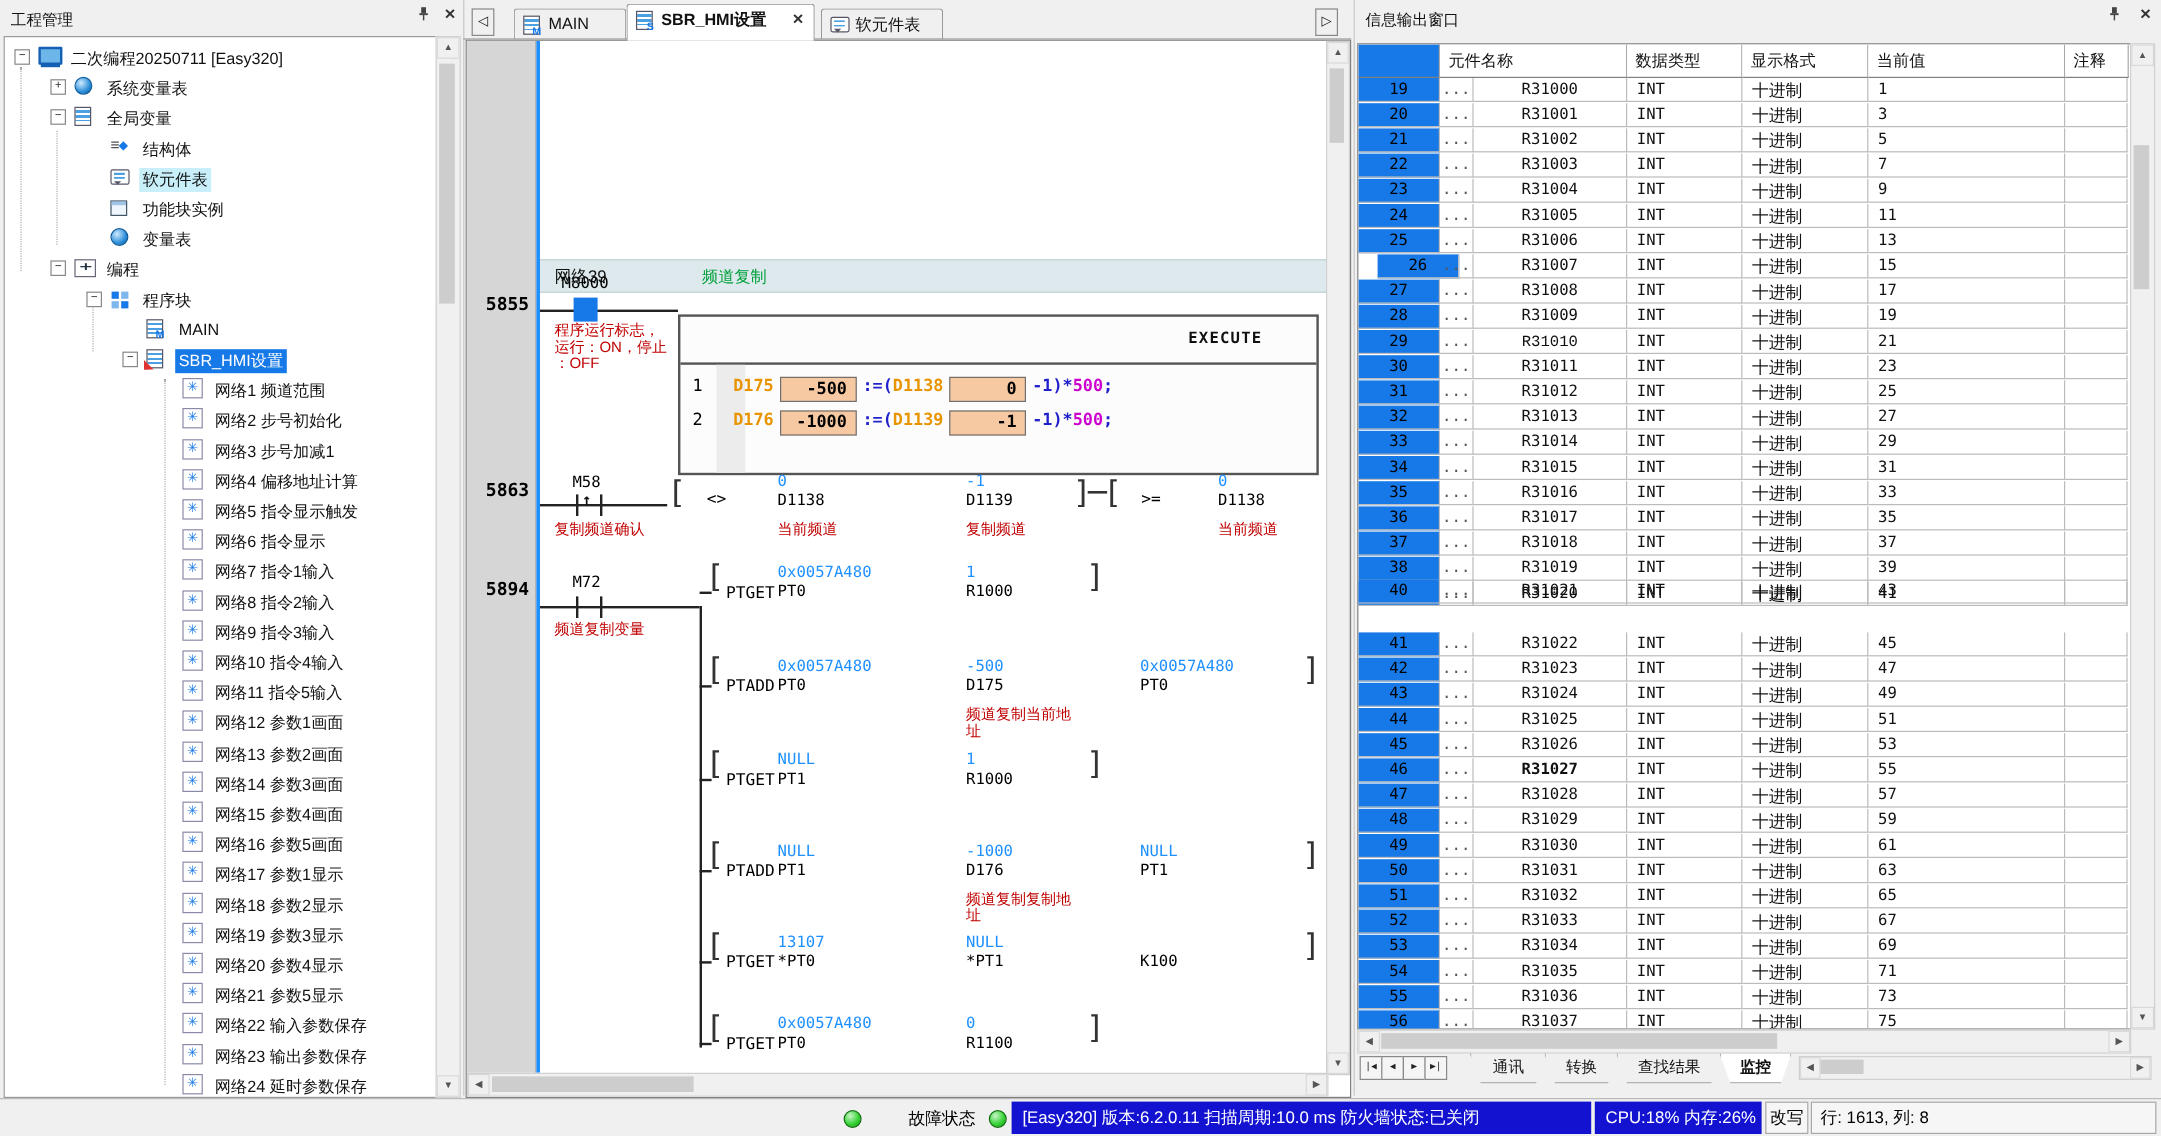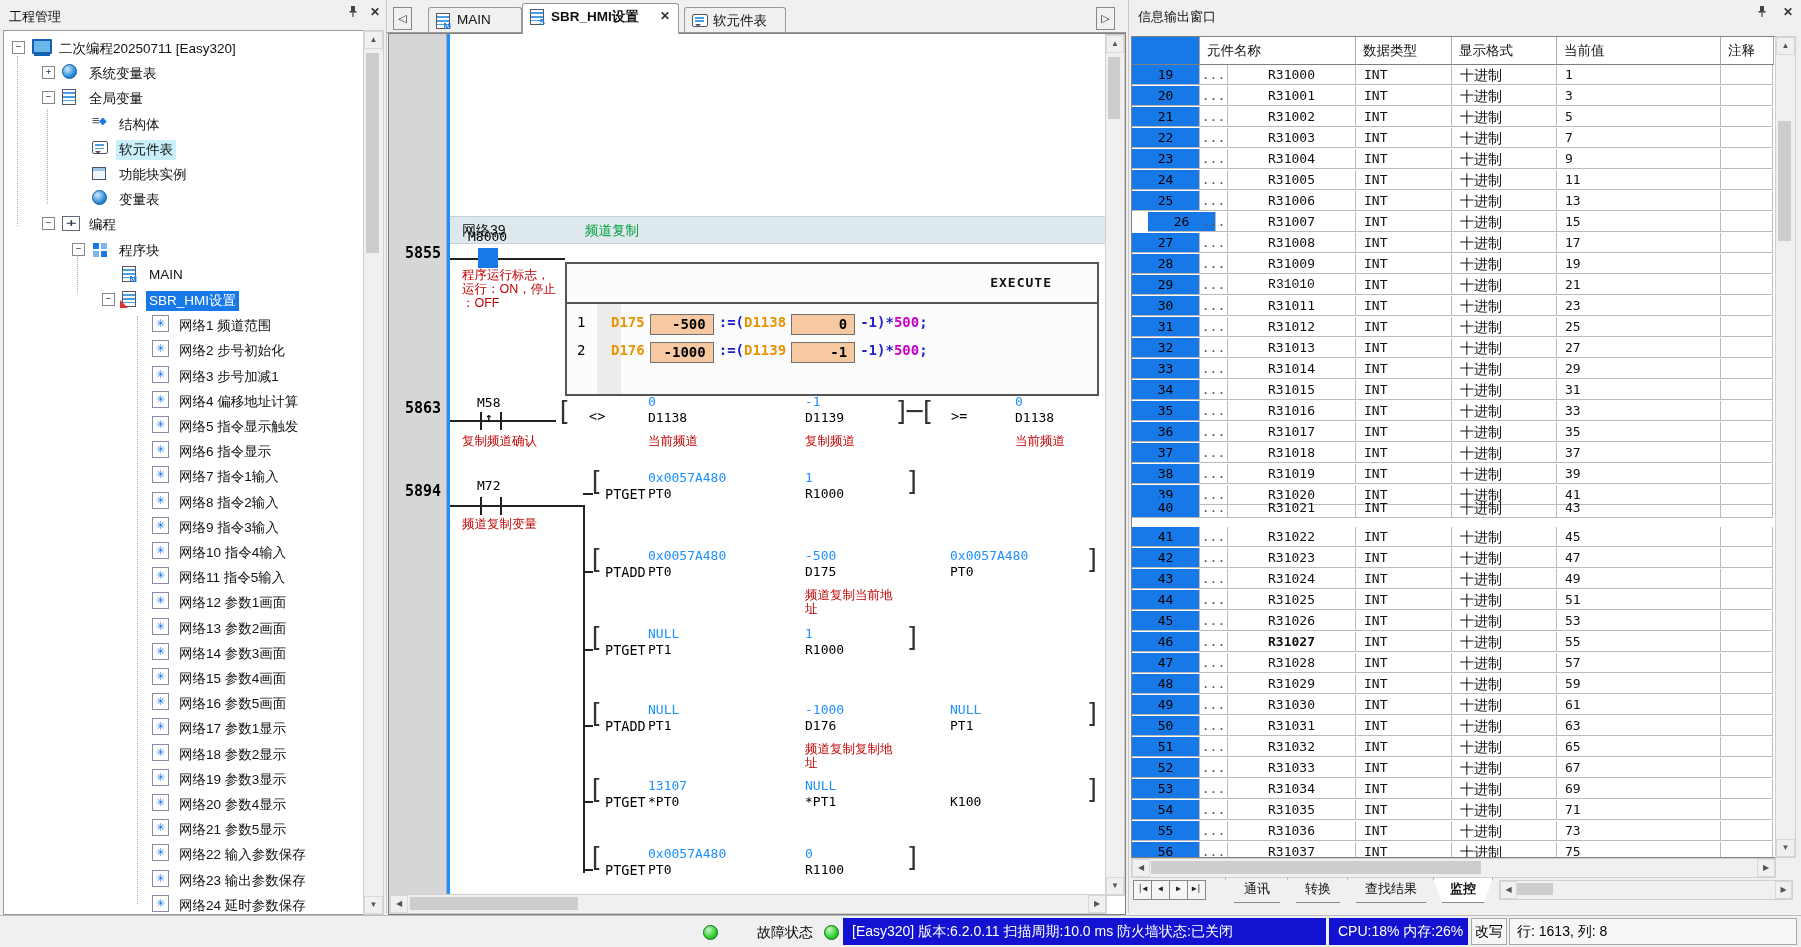--- a/index.html
+++ b/index.html
@@ -638,21 +638,21 @@
       </div>
       <div class="trow" style="top: 448px;">
         <div class="tcell tnum" style="left: 0px; width: 68px;">39</div>
         <div class="tcell tdots" style="left: 68px; width: 28px;">...</div>
         <div class="tcell tname" style="left: 96px; width: 128px;">R31020</div>
         <div class="tcell tpad tmono" style="left: 224px; width: 96px;">INT</div>
         <div class="tcell tpad" style="left: 320px; width: 105px; font-size: 14px;">十进制</div>
         <div class="tcell tpad tmono" style="left: 425px; width: 164px;">41</div>
         <div class="tcell" style="left: 589px; width: 52px;"></div>
       </div>
-      <div class="trow" style="top: 461px; text-decoration: underline;">
+      <div class="trow" style="top: 446px; text-decoration: underline;">
         <div class="tcell tnum" style="left: 0px; width: 68px;">40</div>
         <div class="tcell tdots" style="left: 68px; width: 28px;">...</div>
         <div class="tcell tname" style="left: 96px; width: 128px;">R31021</div>
         <div class="tcell tpad tmono" style="left: 224px; width: 96px;">INT</div>
         <div class="tcell tpad" style="left: 320px; width: 105px; font-size: 14px;">十进制</div>
         <div class="tcell tpad tmono" style="left: 425px; width: 164px;">43</div>
         <div class="tcell" style="left: 589px; width: 52px;"></div>
       </div>
       <div class="trow" style="top: 490px;">
         <div class="tcell tnum" style="left: 0px; width: 68px;">41</div>

